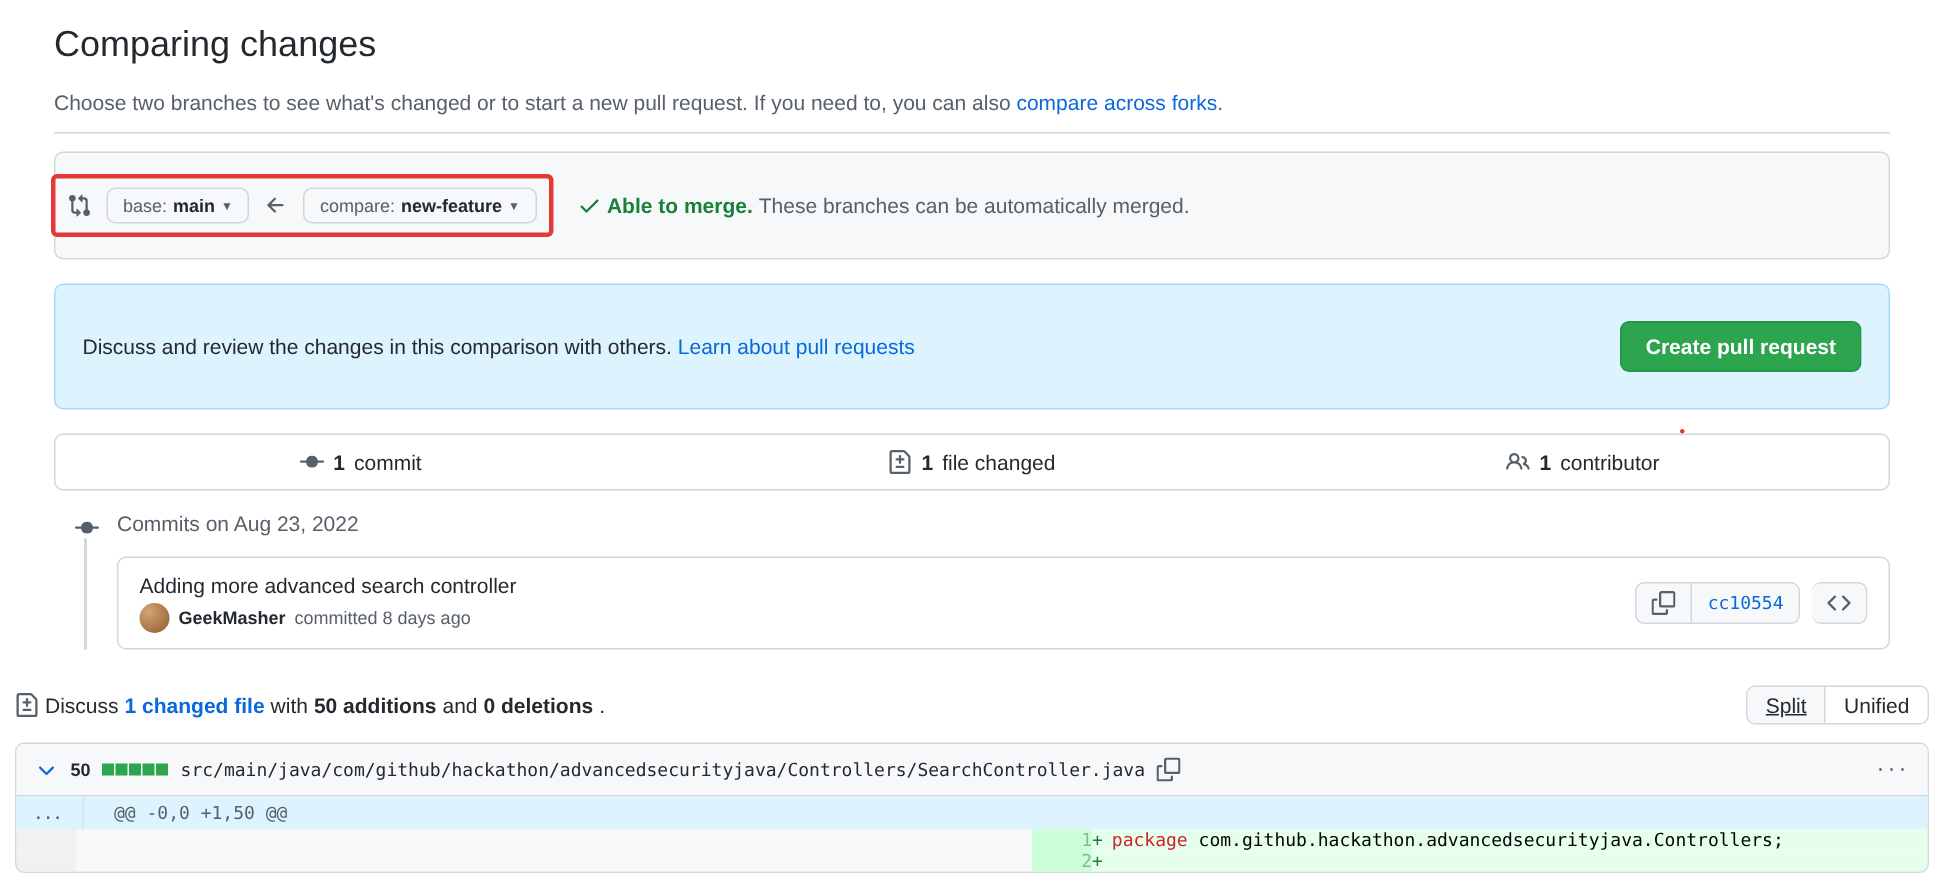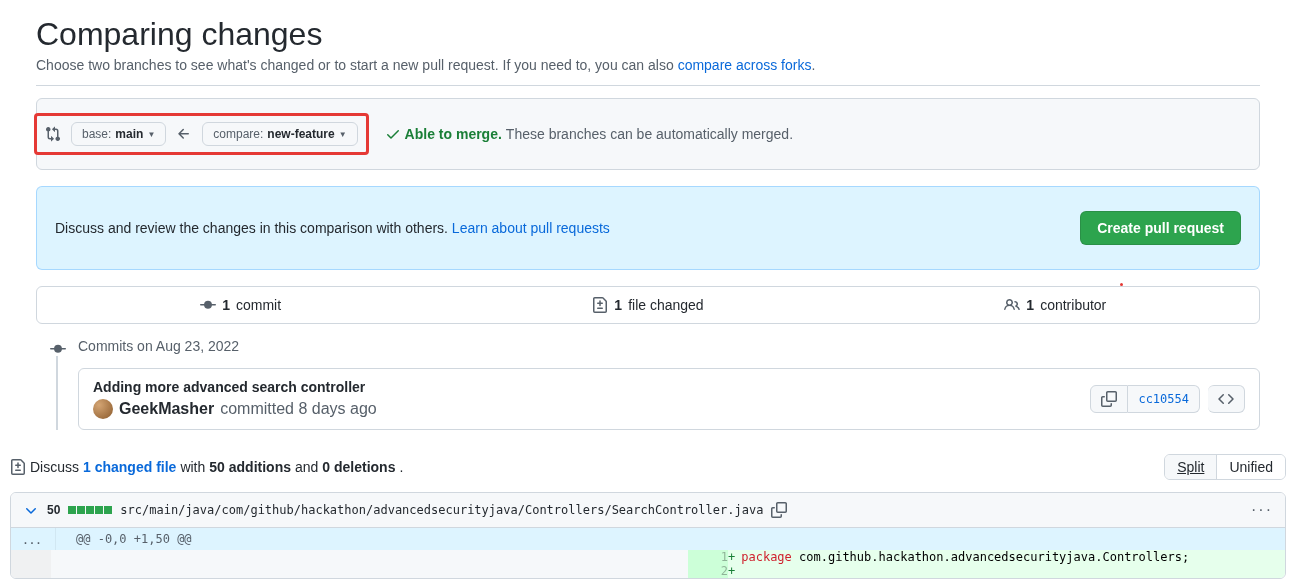--- a/index.html
+++ b/index.html
@@ -1,18 +1,18 @@
 <!DOCTYPE html>
 <html><head>
 <meta charset="utf-8">
 <style>
 * { box-sizing: border-box; margin: 0; padding: 0; }
 body { font-family: -apple-system, BlinkMacSystemFont, "Segoe UI", Helvetica, Arial, sans-serif; color: #24292f; font-size: 14px; }
 .container { padding: 0 16px; }
-.page-title { font-size: 32px; font-weight: 400; margin: 16px 0 4px 20px; }
+.page-title { font-size: 24px; font-weight: 400; margin: 16px 0 16px 20px; }
 .subtitle { color: #57606a; margin: 0 0 12px 20px; }
 .subtitle a { color: #0969da; text-decoration: none; }
 hr.divider { border: none; border-top: 1px solid #d0d7de; margin: 0 20px; }
 
 .compare-box { border: 3px solid #e53935; border-radius: 4px; padding: 6px 8px; display: inline-flex; align-items: center; gap: 10px; position: relative; z-index: 2; background: #f6f8fa; }
 .range-bar { display: flex; align-items: center; margin: 12px 20px 0 20px; border: 1px solid #d0d7de; border-radius: 6px; background: #f6f8fa; padding: 14px 16px; position: relative; }
 .pill-btn { background: #f6f8fa; border: 1px solid #d0d7de; border-radius: 6px; padding: 4px 10px; font-size: 12px; color: #57606a; cursor: pointer; display: inline-flex; align-items: center; gap: 4px; }
 .pill-btn .strong { color: #24292f; font-weight: 600; }
 .caret { font-size: 8px; }
 .compare-icon { color: #57606a; }
@@ -29,22 +29,22 @@
 .stats-bar { margin: 16px 20px 0 20px; border: 1px solid #d0d7de; border-radius: 6px; display: flex; }
 .stat-item { flex: 1; text-align: center; padding: 10px; color: #24292f; display: flex; align-items: center; justify-content: center; gap: 6px; }
 .stat-item .num { font-weight: 600; }
 .stat-icon { color: #57606a; }
 
 .timeline { margin: 14px 20px 0 36px; position: relative; }
 .timeline-marker { position: absolute; left: -2px; top: 3px; color: #57606a; background: #fff; }
 .timeline-line { position: absolute; left: 4px; top: 18px; bottom: 0; width: 2px; background: #d0d7de; }
 .commits-label { color: #57606a; margin-left: 26px; margin-bottom: 14px; }
 .commit-card { margin-left: 26px; border: 1px solid #d0d7de; border-radius: 6px; padding: 10px 14px; display: flex; align-items: center; justify-content: space-between; }
-.commit-title { font-weight: 700; color: #24292f; margin-bottom: 4px; }
-.commit-meta { display: flex; align-items: center; gap: 6px; color: #57606a; font-size: 16px; }
+.commit-title { font-weight: 400; color: #24292f; margin-bottom: 4px; }
+.commit-meta { display: flex; align-items: center; gap: 6px; color: #57606a; font-size: 12px; }
 .avatar { width: 20px; height: 20px; border-radius: 50%; background: radial-gradient(circle at 30% 30%, #d4a574, #8b5a2b); display: inline-block; }
 .commit-actions { display: flex; gap: 8px; }
 .btn-group { display: inline-flex; }
 .small-btn { border: 1px solid #d0d7de; background: #f6f8fa; padding: 4px 10px; font-size: 12px; cursor: pointer; color: #57606a; display: inline-flex; align-items: center; justify-content: center; min-width: 32px; height: 28px; }
 .small-btn:first-child { border-radius: 6px 0 0 6px; }
 .small-btn:last-child { border-radius: 0 6px 6px 0; border-left: none; }
 .small-btn.solo { border-radius: 6px; }
 .sha-link { color: #0969da; font-family: ui-monospace, monospace; }
 
 .showing { margin: 24px 0 0 0; padding: 0 10px; display: flex; align-items: center; justify-content: space-between; }

